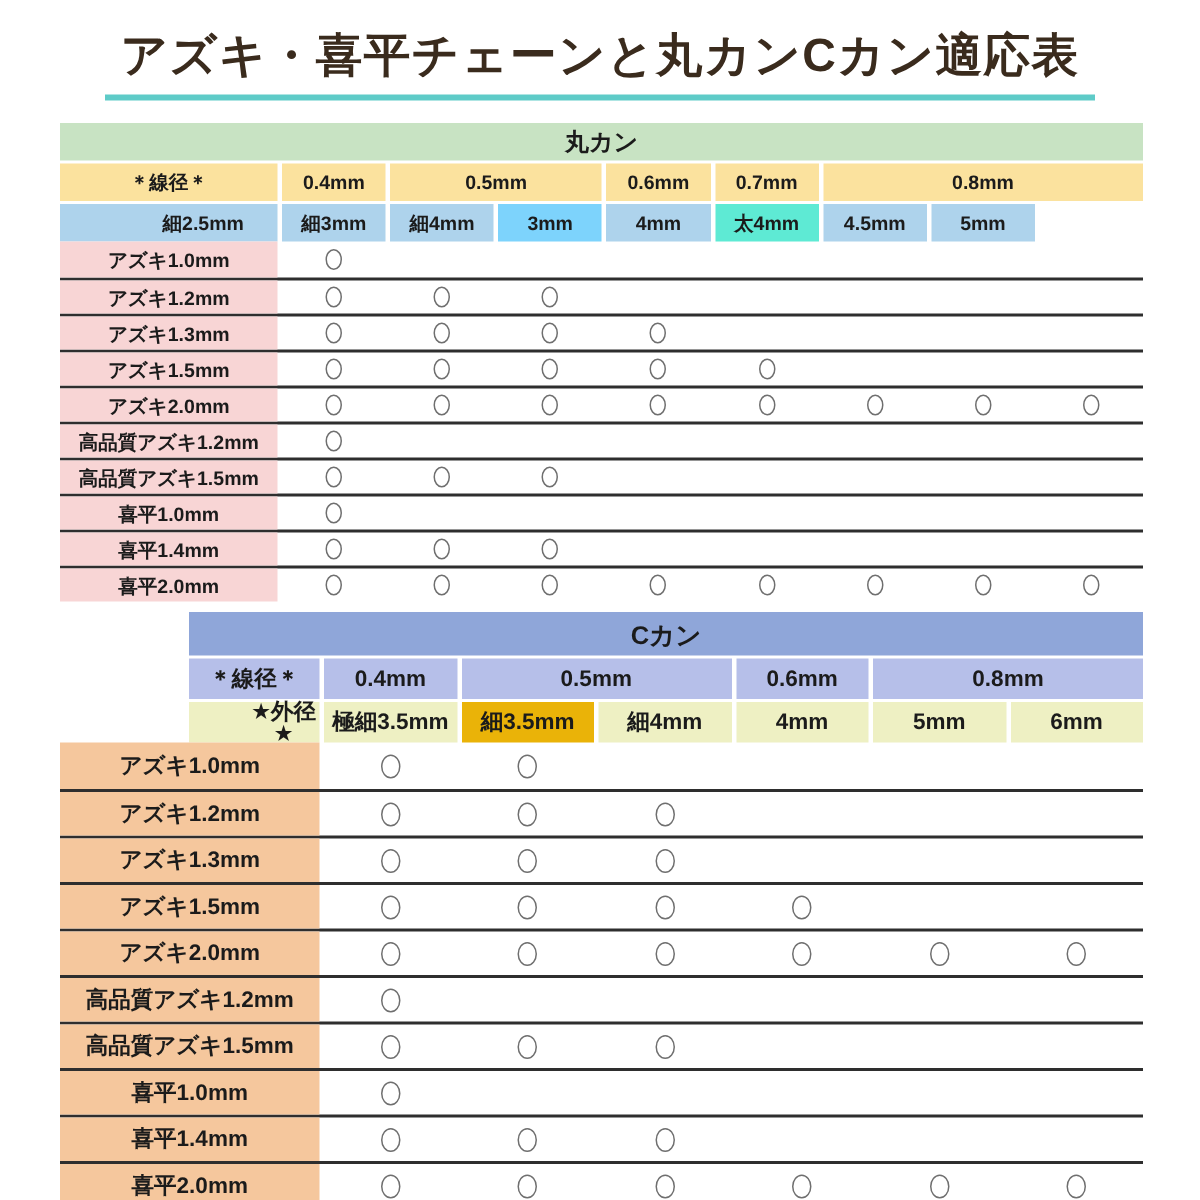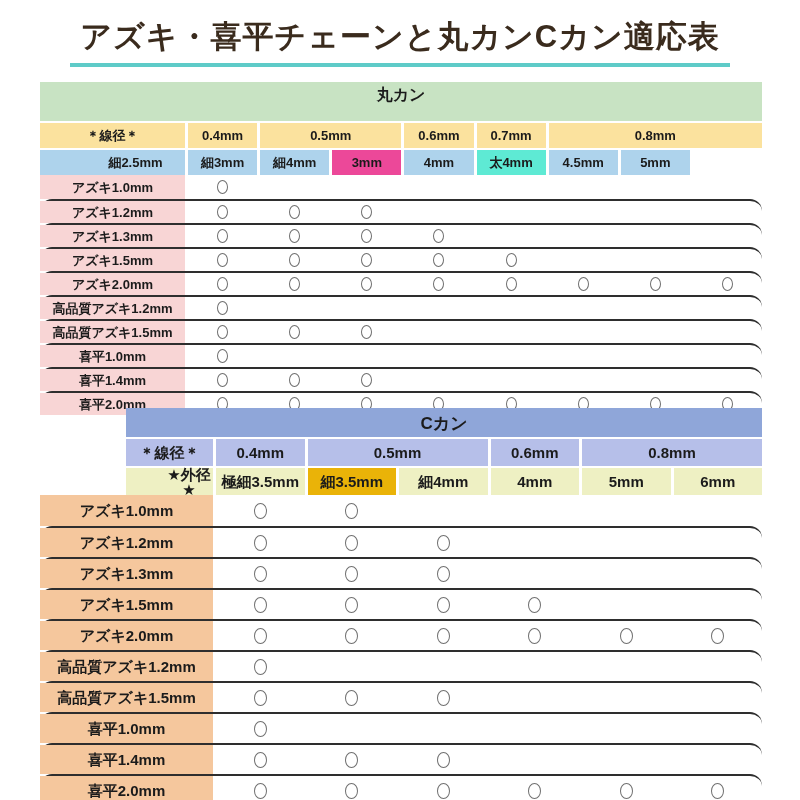--- a/index.html
+++ b/index.html
@@ -24,31 +24,31 @@
   }
   
   .tbl { position: absolute; left: 40px; width: 722px; }
   #table1 { top: 82px; }
   #table2 { top: 408px; }
   .hdr-bar {
     text-align: center;
     padding: 3px 0;
     font-size: 16px;
   }
-  .hdr-row, .body-row { display: grid; column-gap: 3px; border-radius: 12px; }
+  .hdr-row, .body-row { display: grid; column-gap: 3px; }
   .hdr-row { margin-top: 2px; }
   .cell {
     display: flex; align-items: center; justify-content: center;
     text-align: center;
     font-size: 13px;
     line-height: 1;
   }
   
   #table1 .hdr-row, #table1 .body-row { grid-template-columns: 145px repeat(8, 1fr); }
-  #table1 .hdr-bar { width: 100%; height: 39px; }
+  #table1 .hdr-bar { width: 100%; height: 25px; }
   #table1 .hdr-row .cell { height: 25px; }
   #table1 .body-row { height: 24px; }
   
   #table2 .hdr-row, #table2 .body-row { grid-template-columns: 83px 87px repeat(6, 1fr); }
   #table2 .hdr-bar { margin-left: 86px; height: 29px; font-size: 17px; padding-top: 4px; }
   #table2 .hdr-row .cell { height: 27px; font-size: 15px; }
   #table2 .body-row { height: 31px; }
   #table2 .cell { font-size: 15px; }
   #table2 .body-row .label-cell { grid-column: 1 / span 2; }
   .spacer { background: transparent; }
@@ -77,21 +77,21 @@
       <div class="cell" style="background: rgb(251, 226, 158); grid-column: span 1;">0.4mm</div>
       <div class="cell" style="background: rgb(251, 226, 158); grid-column: span 2;">0.5mm</div>
       <div class="cell" style="background: rgb(251, 226, 158); grid-column: span 1;">0.6mm</div>
       <div class="cell" style="background: rgb(251, 226, 158); grid-column: span 1;">0.7mm</div>
       <div class="cell" style="background: rgb(251, 226, 158); grid-column: span 3;">0.8mm</div>
     </div>
     <div class="hdr-row">
       <div class="cell" style="background: rgb(174, 211, 236); padding-left: 46px;">細2.5mm</div>
       <div class="cell" style="background: rgb(174, 211, 236);">細3mm</div>
       <div class="cell" style="background: rgb(174, 211, 236);">細4mm</div>
-      <div class="cell" style="background: #ec4899;">3mm</div>
+      <div class="cell" style="background: #7dd3fc;">3mm</div>
       <div class="cell" style="background: rgb(174, 211, 236);">4mm</div>
       <div class="cell" style="background: #5eead4;">太4mm</div>
       <div class="cell" style="background: rgb(174, 211, 236); text-align: center;">4.5mm</div>
       <div class="cell" style="background: rgb(174, 211, 236);">5mm</div>
     </div>
     <div class="tbl-body">
       <div class="body-row">
         <div class="cell label-cell" style="background: rgb(248, 213, 213);">アズキ1.0mm</div>
         <div class="cell mark-cell">
           <span class="circ" title="○"></span>

